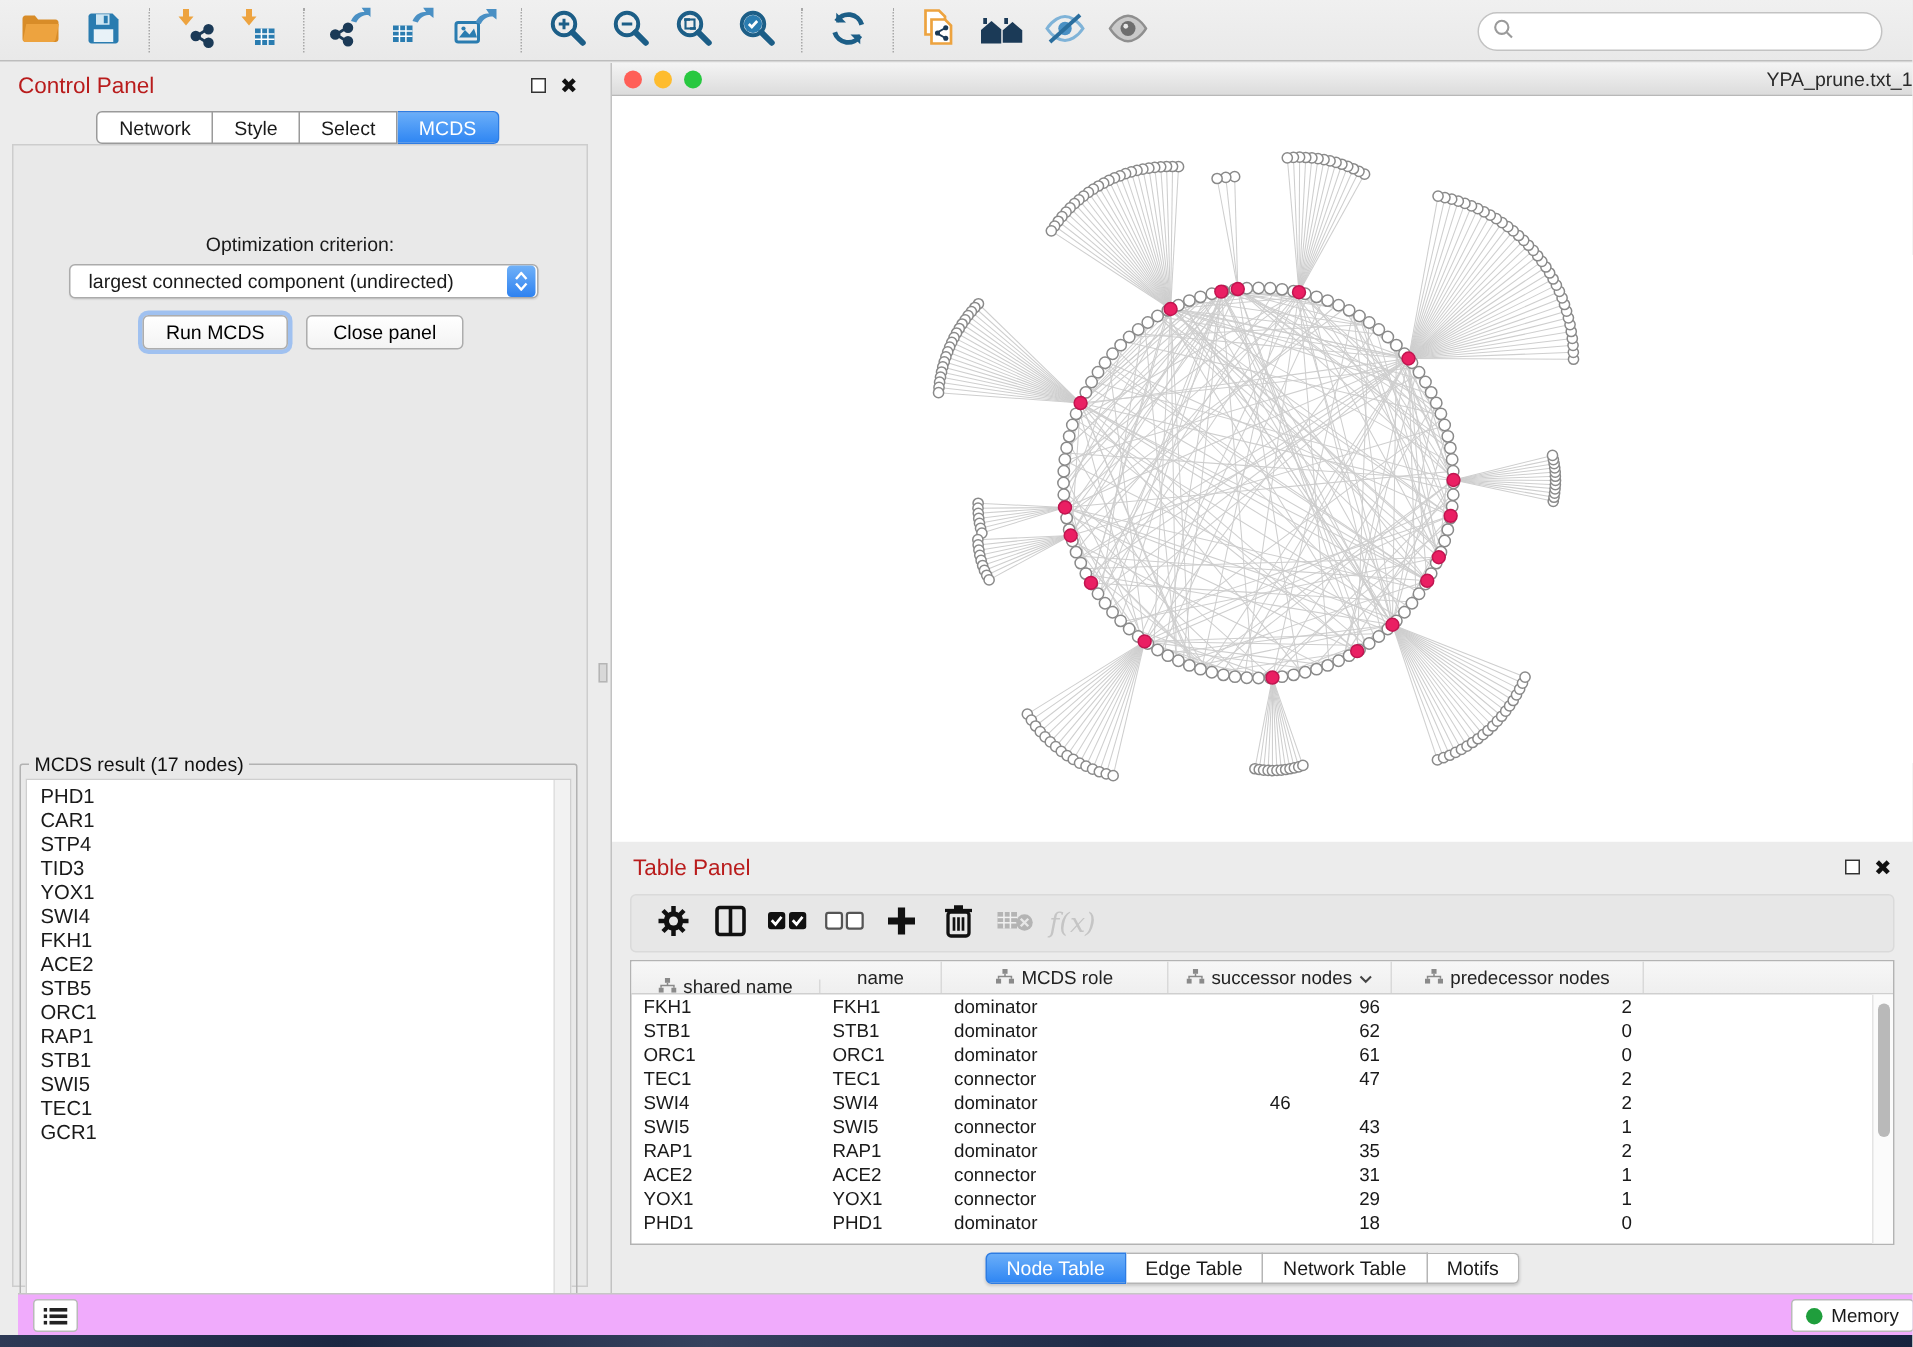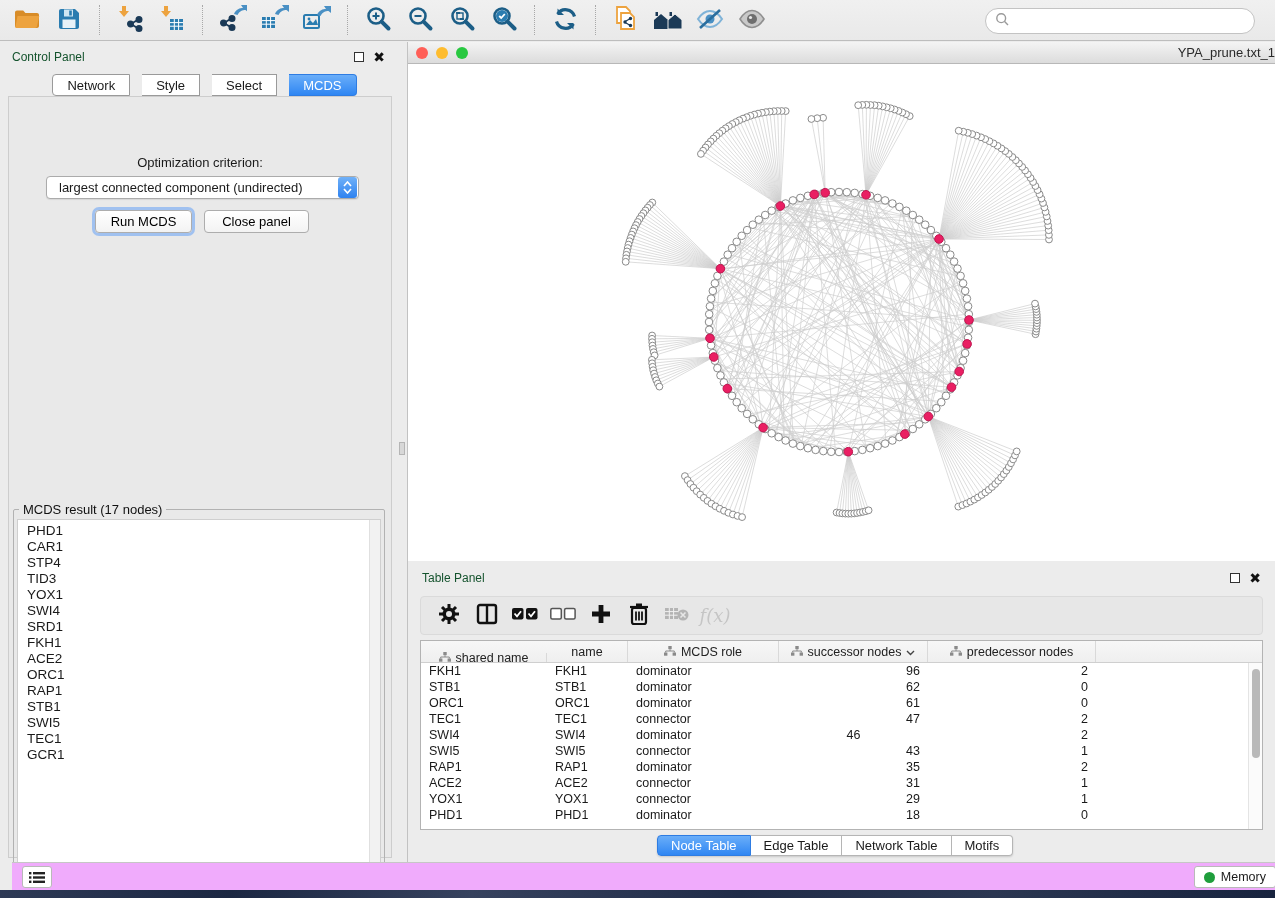--- a/index.html
+++ b/index.html
@@ -11,26 +11,26 @@
   #toolbar { left:0; top:0; width:1275px; height:41px; background:linear-gradient(#f0f0f0,#e9e9e9); border-bottom:1px solid #bdbdbd; display:flex; align-items:center; padding-left:6px; }
   .tb-group { display:flex; align-items:center; }
   .tb-icon { width:32px; height:30px; display:flex; align-items:center; justify-content:center; margin:0 5px; cursor:default; }
   .tb-sep { width:1px; height:30px; margin:0 9px; border-left:1px dotted #a8a8a8; }
   #search-wrap { position:absolute; right:20px; top:8px; width:270px; height:26px; background:#fff; border:1px solid #c3c3c3; border-radius:13px; display:flex; align-items:center; padding-left:9px; }
   #search-input { border:none; outline:none; flex:1; height:20px; font-size:13px; background:transparent; }
 
   
   #control-panel { left:0; top:42px; width:397px; height:820px; background:#ececec; }
   .panel-titlebar { height:30px; display:flex; align-items:center; padding:0 12px; }
-  .panel-title { font-size:12px; color:#14532d; }
+  .panel-title { font-size:15px; color:#b91c1c; }
   .panel-winbtns { margin-left:auto; display:flex; gap:9px; align-items:center; }
   .float-btn { width:10px; height:10px; border:1.5px solid #333; background:#fff; }
   .close-btn { font-size:14px; font-weight:bold; color:#111; line-height:10px; }
   #ctrl-tabs { position:absolute; left:0; top:32px; width:397px; display:flex; justify-content:center; z-index:3; }
-  .ctab { height:22px; padding:0 14px; background:#fff; border:1px solid #9a9a9a; border-left:none; display:flex; align-items:center; font-size:13px;margin-left:12px; }
+  .ctab { height:22px; padding:0 14px; background:#fff; border:1px solid #9a9a9a; border-left:none; display:flex; align-items:center; font-size:13px; }
   .ctab:first-child { border-left:1px solid #9a9a9a; border-radius:4px 0 0 4px; }
   .ctab:last-child { border-radius:0 4px 4px 0; }
   .ctab.active { background:linear-gradient(#6aaef9,#2f86f3); border-color:#2e7ce2; color:#fff; }
   #ctrl-content { position:absolute; left:8px; top:54px; width:384px; height:762px; background:#e9e9e9; border:1px solid #cdcdcd; }
   #criterion-label { position:absolute; left:0; top:58px; width:100%; text-align:center; }
   #criterion-select { position:absolute; left:37px; top:79px; width:313px; height:23px; background:#fff; border:1px solid #ababab; border-radius:4px; display:flex; align-items:center; box-shadow:0 1px 1px rgba(0,0,0,.08); }
   #criterion-select .sel-text { flex:1; padding-left:12px; font-size:13px; white-space:nowrap; }
   .sel-stepper { width:19px; height:21px; margin-right:1px; background:linear-gradient(#70b1f8,#2e82f0); border-radius:3px; display:flex; flex-direction:column; align-items:center; justify-content:center; gap:1px; }
   .sel-stepper svg { display:block; }
   .btn { height:23px; background:linear-gradient(#ffffff,#f3f3f3); border:1px solid #adadad; border-radius:4px; font-size:13px; padding:0 14px; display:inline-flex; align-items:center; justify-content:center; }
@@ -295,23 +295,23 @@
     <fieldset id="mcds-fieldset">
       <legend>MCDS result (17 nodes)</legend>
       <div id="mcds-listwrap">
         <div id="mcds-list">
             <div class="mcds-item">PHD1</div>
             <div class="mcds-item">CAR1</div>
             <div class="mcds-item">STP4</div>
             <div class="mcds-item">TID3</div>
             <div class="mcds-item">YOX1</div>
             <div class="mcds-item">SWI4</div>
-            <div class="mcds-item">SRD1</div>
             <div class="mcds-item">FKH1</div>
             <div class="mcds-item">ACE2</div>
+            <div class="mcds-item">STB5</div>
             <div class="mcds-item">ORC1</div>
             <div class="mcds-item">RAP1</div>
             <div class="mcds-item">STB1</div>
             <div class="mcds-item">SWI5</div>
             <div class="mcds-item">TEC1</div>
             <div class="mcds-item">GCR1</div>
           </div>
         <div id="mcds-scroll"></div>
       </div>
     </fieldset>

